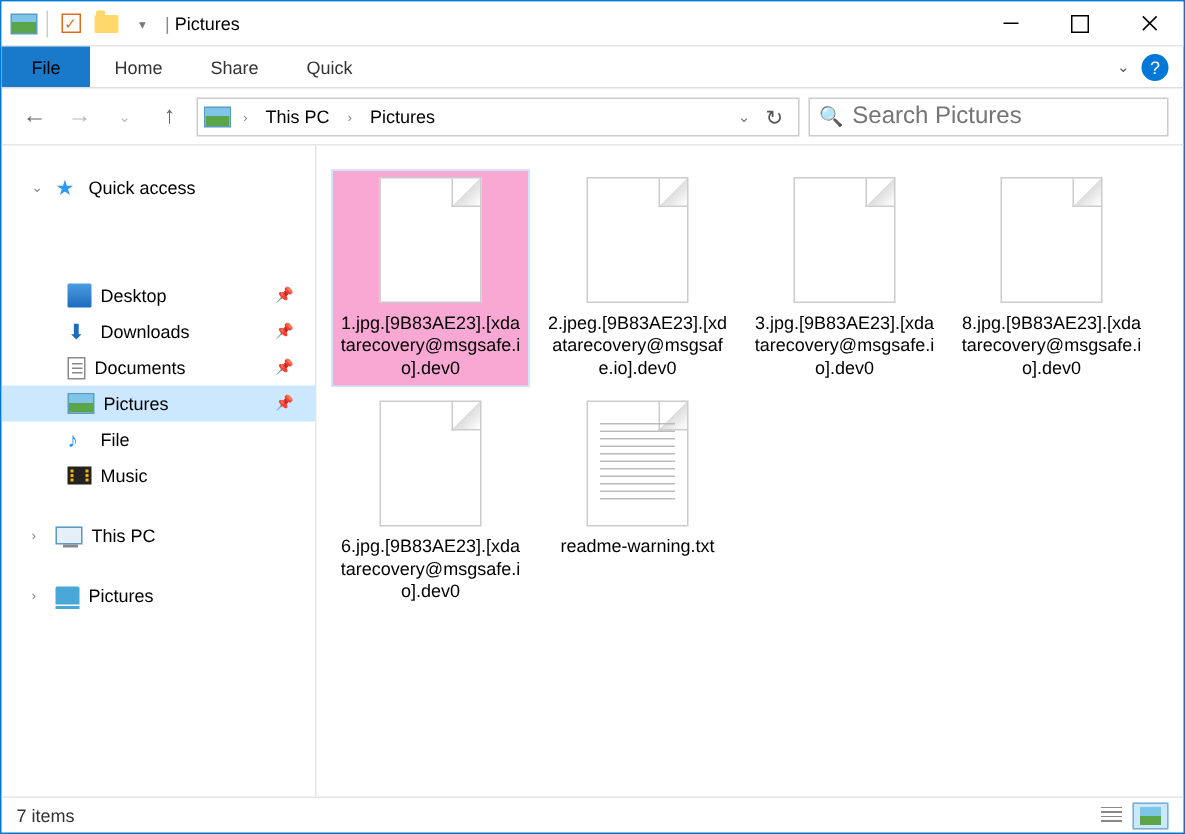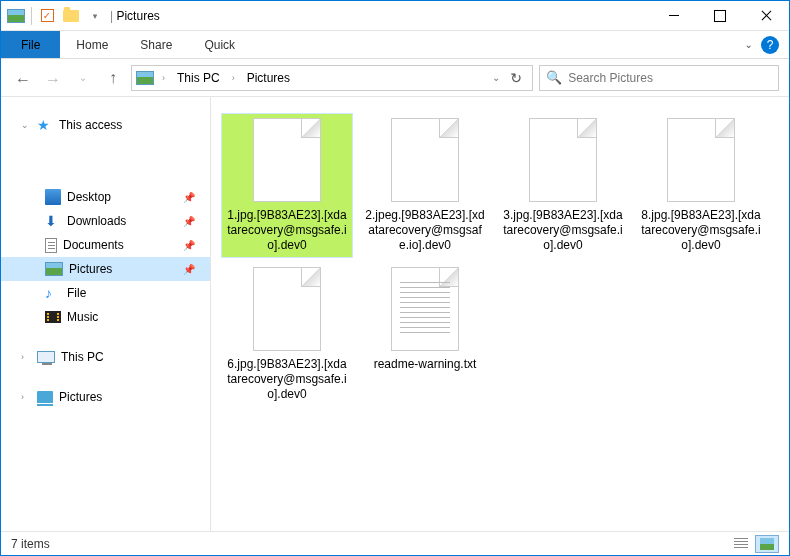--- a/index.html
+++ b/index.html
@@ -38,21 +38,21 @@
 .nav-arrow { width:24px; height:24px; display:flex; align-items:center; justify-content:center; color:#666; font-size:16px; }
 .nav-arrow.disabled { color:#bbb; }
 .addr-up { color:#666; }
 .addr-box { flex:1; height:26px; border:1px solid #ccc; display:flex; align-items:center; padding:0 4px; gap:4px; }
 .crumb-sep { color:#888; font-size:9px; padding:0 4px; }
 .crumb { color:#000; padding:2px 4px; }
 .addr-drop { margin-left:auto; display:flex; align-items:center; gap:10px; padding-right:6px; }
 .refresh-icon { color:#555; font-size:14px; }
 .search-box { width:240px; height:26px; border:1px solid #ccc; display:flex; align-items:center; padding:0 6px; gap:6px; color:#777; }
 .search-icon { font-size:13px; }
-.search-input { border:none; outline:none; flex:1; color:#777; font-size:12px; }
+.search-input { border:none; outline:none; flex:1; color:#777; font-size:16px; }
 
 
 .body { display:flex; height: calc(100% - 30px - 28px - 38px - 24px); }
 .nav-pane { width:210px; border-right:1px solid #e5e5e5; padding-top:16px; overflow:hidden; }
 .nav-item { display:flex; align-items:center; height:24px; padding-left:24px; gap:6px; color:#000; }
 .nav-item.group { padding-left:20px; }
 .nav-item.selected { background:#cce8ff; position:relative; }
 .nav-item .pin { margin-left:auto; margin-right:14px; color:#888; font-size:11px; }
 .nav-caret { width:10px; color:#888; font-size:9px; }
 .nav-gap { height:16px; }
@@ -67,21 +67,21 @@
 .ico-videos { width:16px; height:12px; background:#222; position:relative; }
 .ico-videos::before { content:''; position:absolute; left:2px; top:2px; width:2px; height:2px; background:#f7b500; box-shadow:0 3px 0 #f7b500, 0 6px 0 #f7b500, 10px 0 0 #f7b500, 10px 3px 0 #f7b500, 10px 6px 0 #f7b500; }
 .ico-thispc { width:18px; height:12px; background:#e6f0fa; border:1px solid #5a9bc4; position:relative; }
 .ico-thispc::after { content:''; position:absolute; bottom:-3px; left:4px; width:10px; height:2px; background:#888; }
 .ico-network { width:16px; height:12px; background:#4aa8d8; border-radius:1px 1px 0 0; position:relative; }
 .ico-network::after { content:''; position:absolute; bottom:-3px; left:0; width:16px; height:2px; background:#4aa8d8; }
 
 
 .content { flex:1; padding: 16px 10px; display:flex; flex-wrap:wrap; align-content:flex-start; gap: 4px 6px; overflow-y:auto; }
 .file-item { width:132px; display:flex; flex-direction:column; align-items:center; text-align:center; padding:4px; border:1px solid transparent; }
-.file-item.sel { border:1px solid #cce8ff; background:#bef264; }
+.file-item.sel { border:1px solid #cce8ff; background:#f9a8d4; }
 .file-icon { width:68px; height:84px; background:#fff; border:1px solid #ccc; position:relative; margin-bottom:6px; }
 .file-icon::before { content:''; position:absolute; top:0; right:0; width:18px; height:18px; background: linear-gradient(135deg,transparent 49%,#ddd 50%,#fff 100%); border-left:1px solid #ccc; border-bottom:1px solid #ccc; }
 .file-icon.txt::after { content:''; position:absolute; top:14px; left:8px; right:8px; height:1px; background:#bbb; box-shadow:0 5px 0 #bbb,0 10px 0 #bbb,0 15px 0 #bbb,0 20px 0 #bbb,0 25px 0 #bbb,0 30px 0 #bbb,0 35px 0 #bbb,0 40px 0 #bbb,0 45px 0 #bbb,0 50px 0 #bbb; }
 .file-name { font-size:12px; line-height:1.25; word-break:break-all; color:#000; }
 
 
 .status { height:24px; border-top:1px solid #e5e5e5; display:flex; align-items:center; padding:0 10px; color:#333; }
 .status-right { margin-left:auto; display:flex; gap:2px; }
 .view-btn { width:24px; height:18px; border:1px solid transparent; display:flex; align-items:center; justify-content:center; }
 .view-btn.active { border:1px solid #7aaed6; background:#cce8ff; }
@@ -143,21 +143,21 @@
     <input class="search-input" placeholder="Search Pictures" style="">
   </div>
 </div>
 
 <div class="body">
 
   <div class="nav-pane">
     <div class="nav-item group">
       <span class="nav-caret">⌄</span>
       <span class="ico ico-star">★</span>
-      <span>This access</span>
+      <span>Quick access</span>
     </div>
     <div id="nav-items">
         <div class="nav-item" style="padding-left: 44px; margin-top: 48px;">
           <span class="ico ico-desktop"></span>
           <span>Desktop</span>
           <span class="pin" style="font-size: 10px;">📌</span>
         </div>
         <div class="nav-item" style="padding-left: 44px;">
           <span class="ico ico-downloads" style="font-size: 14px;">⬇</span>
           <span>Downloads</span>

